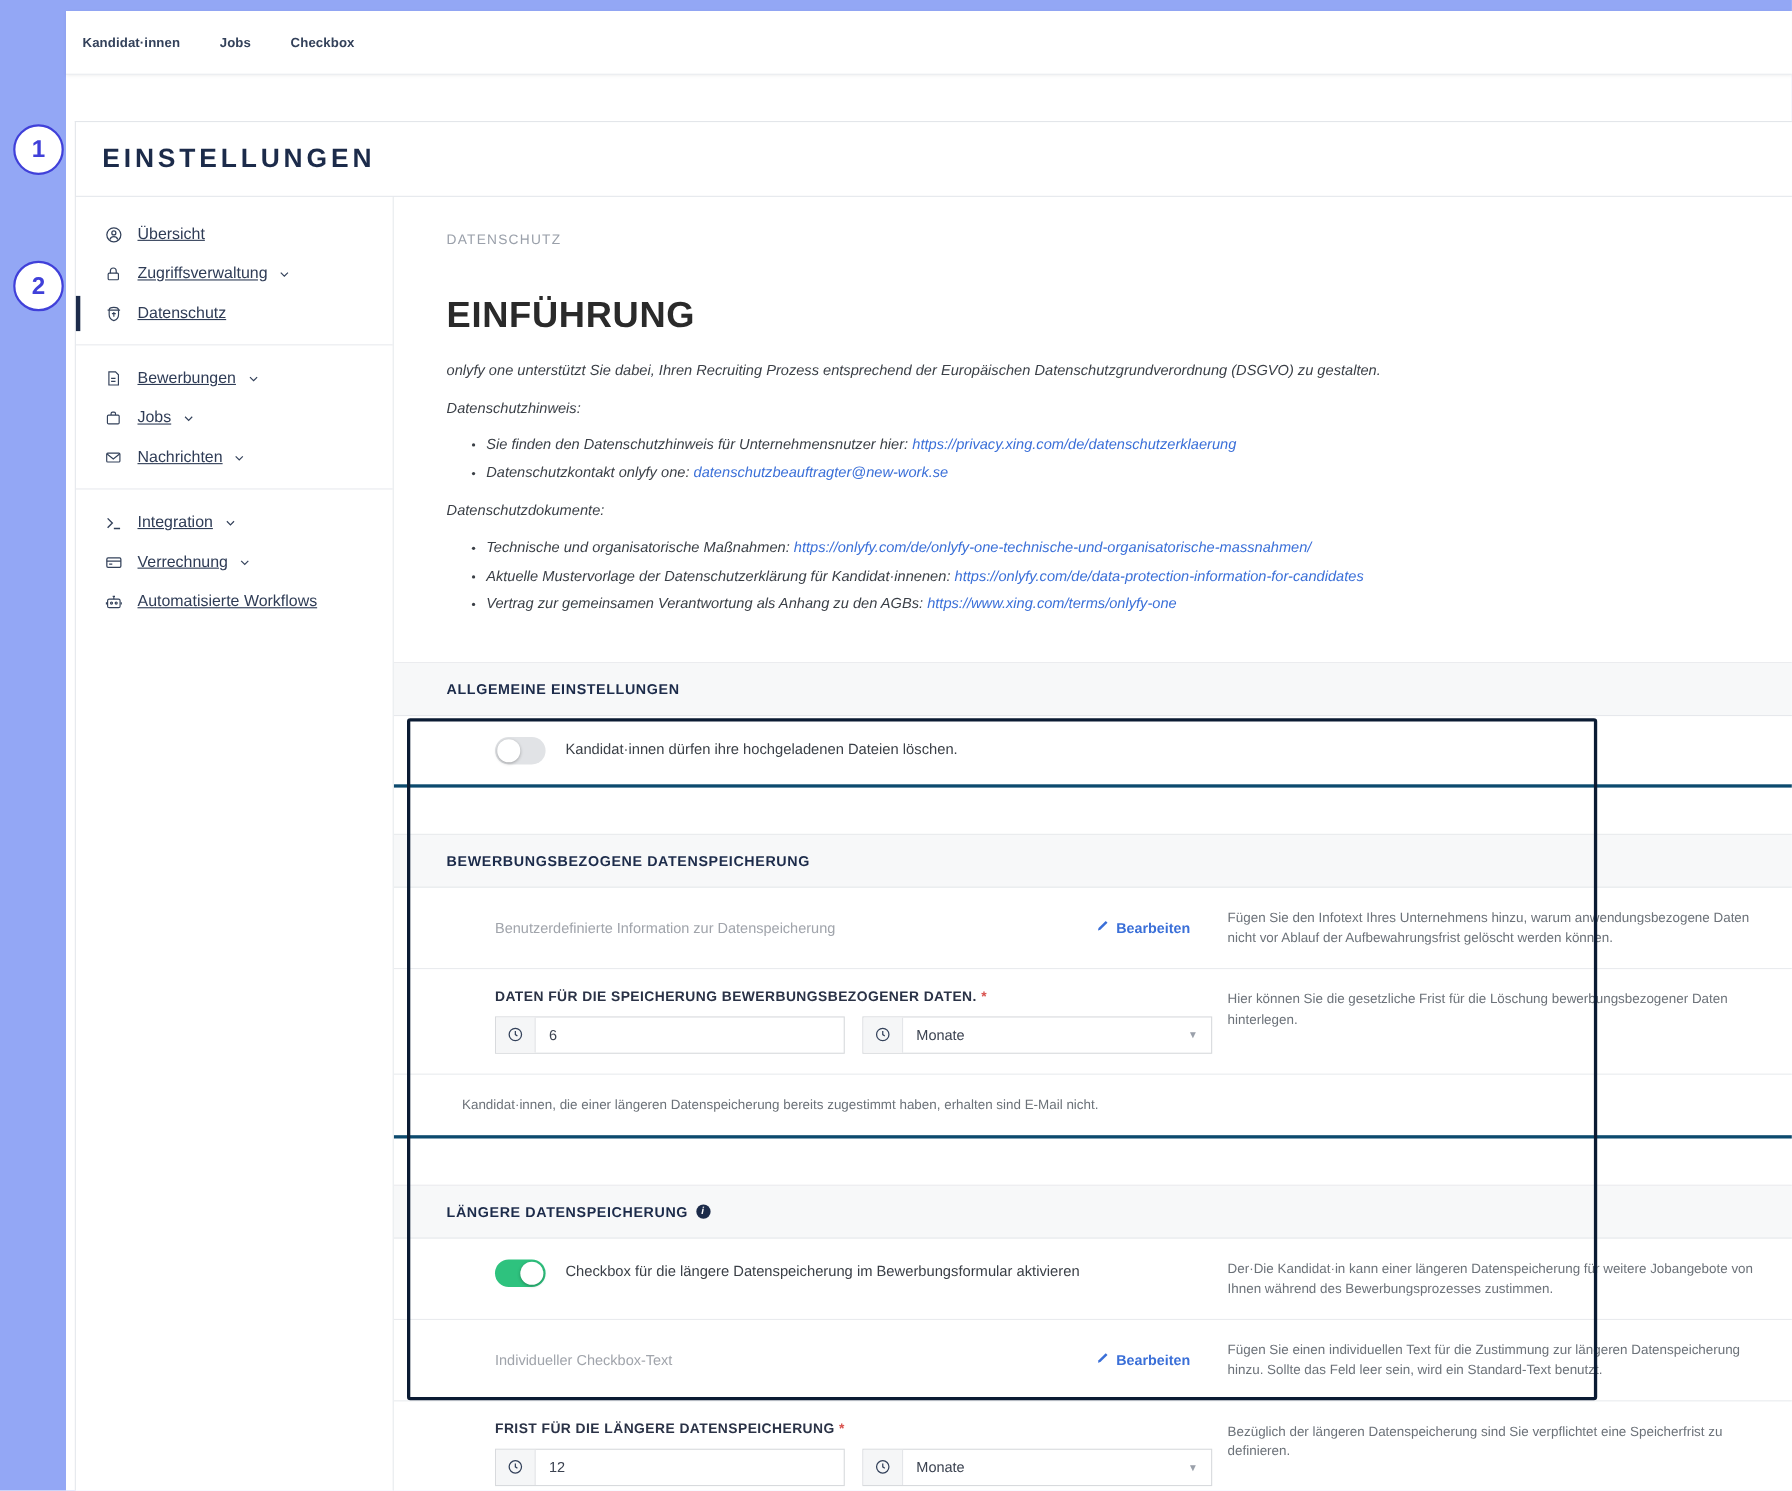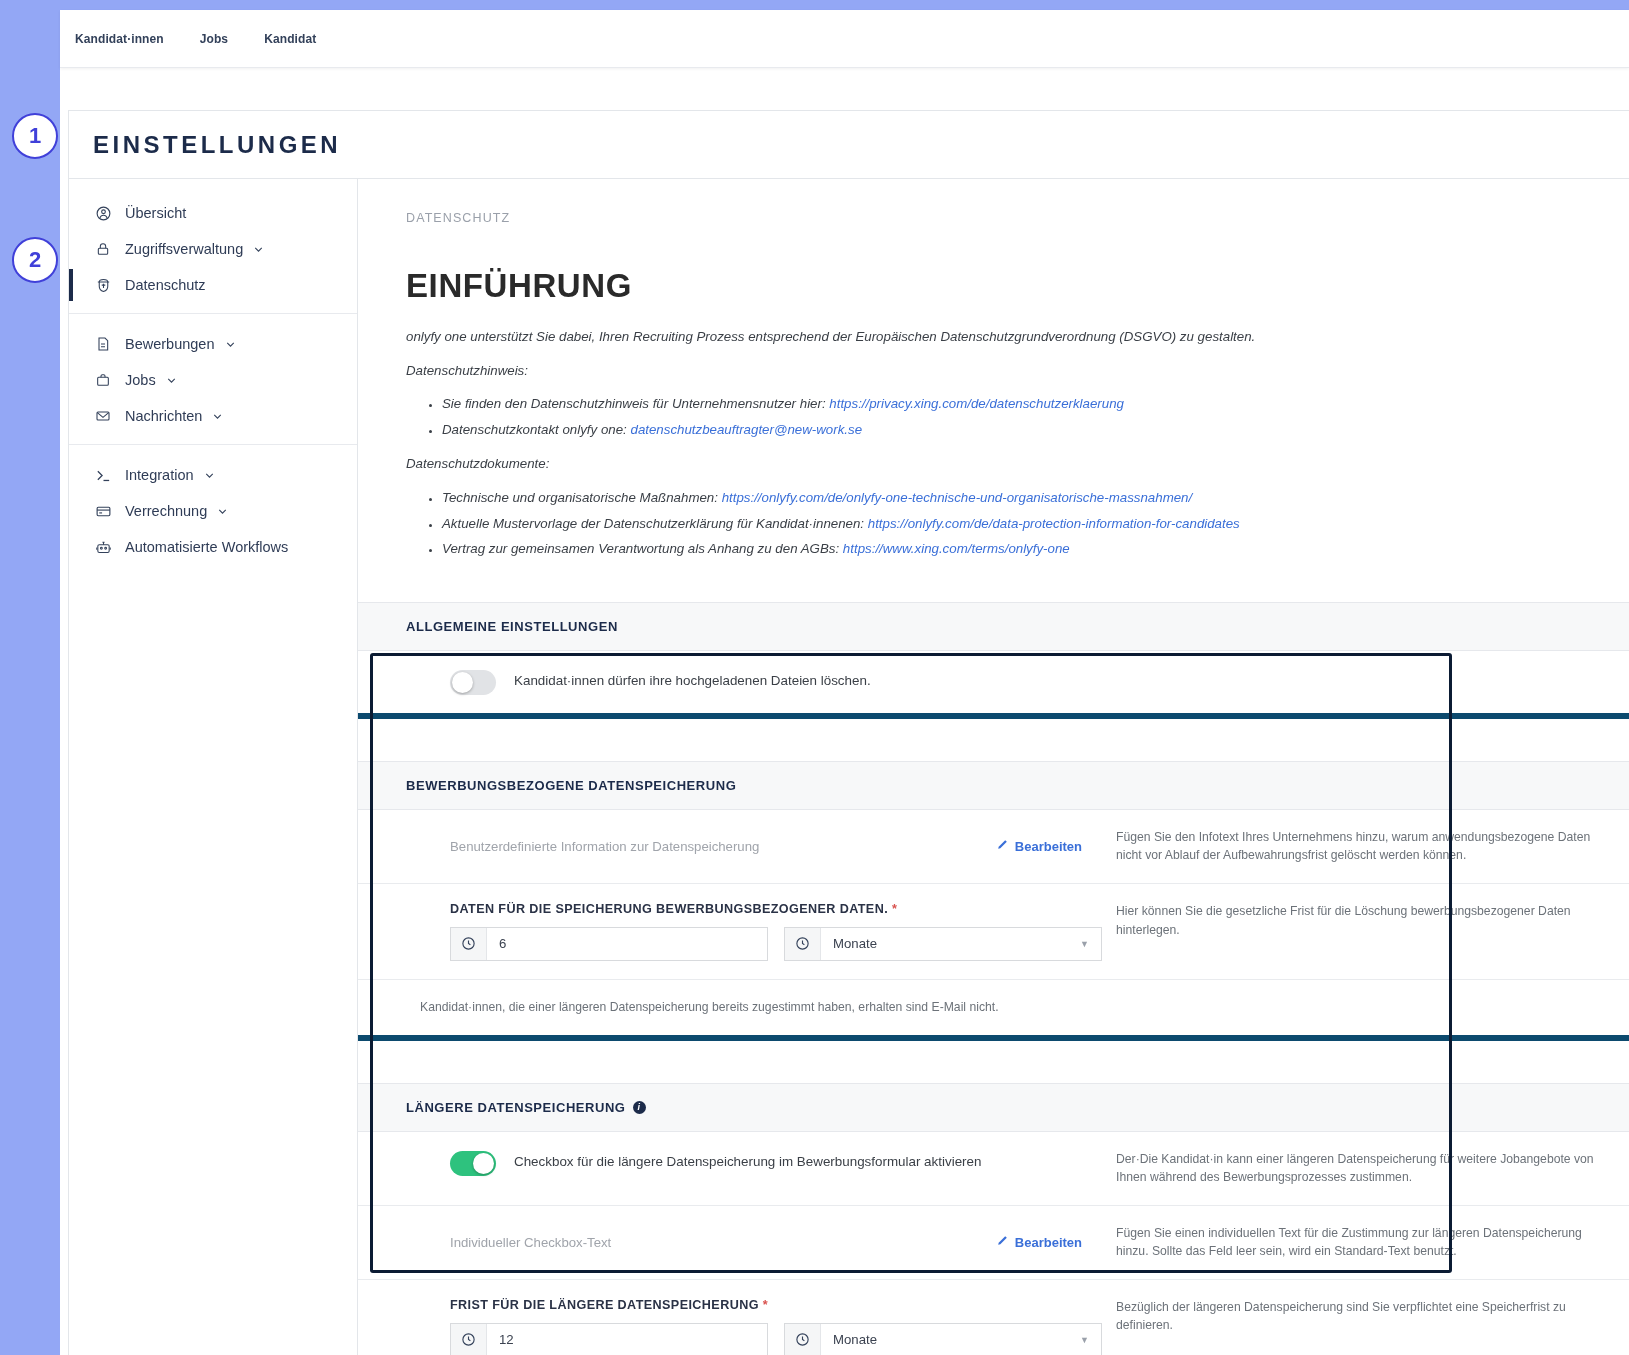--- a/index.html
+++ b/index.html
@@ -57,21 +57,21 @@
     border-right:1px solid #e3e6ea;
     padding-top:10px;
     background:#fff;
   }
   .nav-group{ padding:6px 0 10px 0; }
   .nav-group + .nav-group{ border-top:1px solid #e8eaee; padding-top:12px; }
   .nav-item{
     display:flex; align-items:center;
     height:36px; padding-left:24px;
     font-size:14.5px; color:#2f3c56;
-    position:relative; cursor:pointer;
+    position:relative; cursor:pointer;text-decoration:underline;
   }
   .nav-item.active::before{
     content:""; position:absolute; left:0; top:2px;
     width:4px; height:32px; background:#1c2b4a;
   }
   .nav-ico{
     width:20px; height:20px; margin-right:12px;
     display:flex; align-items:center; justify-content:center;
     color:#33415a; flex:0 0 20px;
   }
@@ -97,21 +97,21 @@
   .intro p{ margin:0 0 13px 0; }
   .intro ul{ margin:0 0 14px 0; padding-left:36px; }
   .intro li{ margin:0 0 5px 0; }
   .intro li::marker{ font-size:11px; }
   a.lnk{ color:#3a6fd8; text-decoration:none; }
 
   
   .section{
     margin:42px 0 0 0;
     border-top:1px solid #e6e8ec;
-    border-bottom:6px solid #0c4a6e;
+    border-bottom:3px solid #0c4a6e;
   }
   .sec-head{
     background:#f7f8f9;
     padding:16px 0 16px 48px;
     font-size:13px; font-weight:bold; letter-spacing:.55px; color:#1c2b4a;
     border-bottom:1px solid #e6e8ec;
     display:flex; align-items:center;
   }
   .info-i{
     display:inline-flex; align-items:center; justify-content:center;
@@ -203,21 +203,21 @@
   #b2{ left:12px; top:237px; }
 </style>
 </head>
 <body>
 
 <div class="app-frame">
 
   <div class="topnav">
     <a href="#">Kandidat·innen</a>
     <a href="#">Jobs</a>
-    <a href="#">Kandidat</a>
+    <a href="#">Checkbox</a>
   </div>
 
   <div class="settings-wrap">
     <div class="settings-title">EINSTELLUNGEN</div>
 
     <div class="body-row">
 
       <div class="sidebar">
 
         <div class="nav-group">

